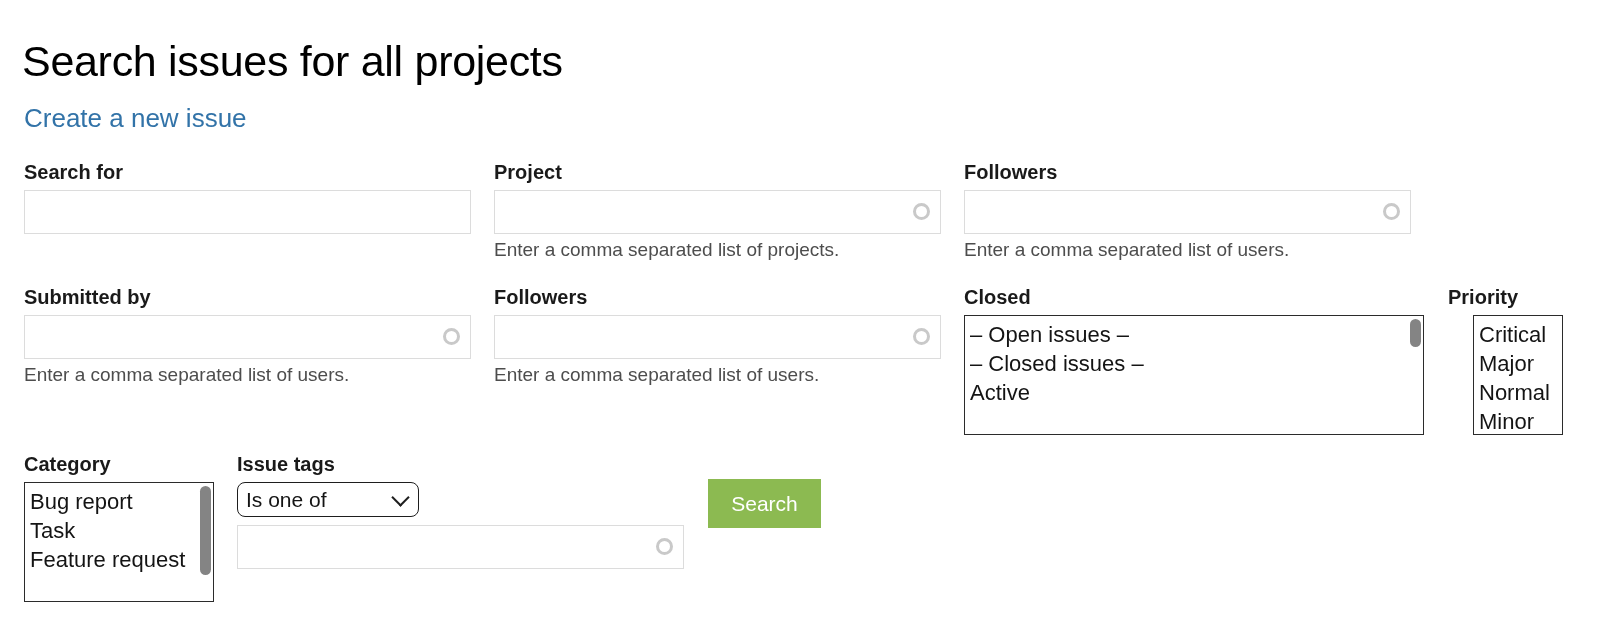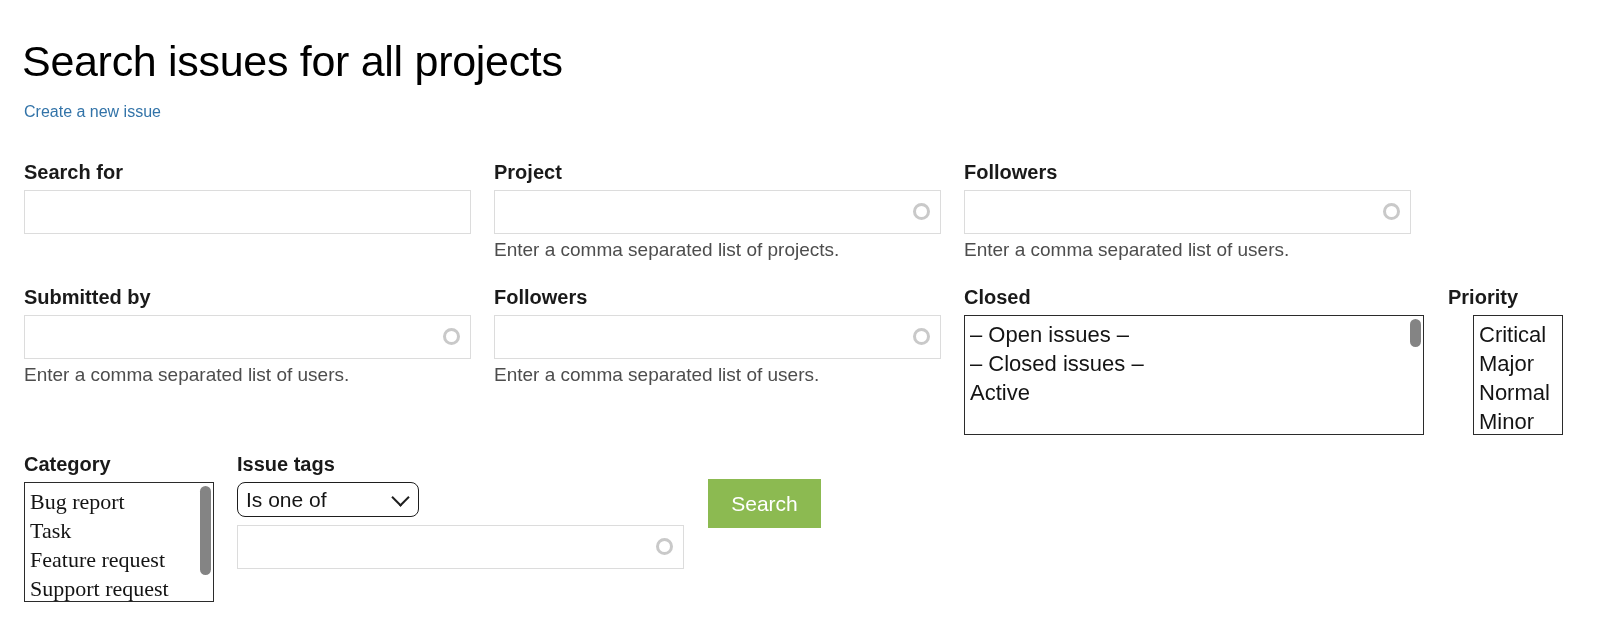--- a/index.html
+++ b/index.html
@@ -24,21 +24,21 @@
     font-size: 43px;
     font-weight: 400;
     line-height: 1.15;
     color: #000000;
     letter-spacing: -0.3px;
     white-space: nowrap;
   }
   .new-issue-link {
     position: absolute;
     left: 24px; top: 103px;
-    font-size: 16px;
+    font-size: 26px;
     color: #3273a8;
     text-decoration: none;
     white-space: nowrap;
   }
 
   
   .field { position: absolute; }
   .field-label {
     font-size: 20px;
     font-weight: bold;
@@ -231,25 +231,24 @@
           <div class="opt">Minor</div>
         </div>
       </div>
     </div>
   </div>
 
   <div class="field" style="left:24px; top:454px; width:200px;">
     <div class="field-label">Category</div>
     <div class="listbox-wrap">
       <div class="listbox" style="height:120px; width:190px;">
-        <div class="listbox-inner" style="padding-top:4px;font-family:Liberation Serif, serif;">
+        <div class="listbox-inner" style="padding-top:4px;">
           <div class="opt">Bug report</div>
           <div class="opt">Task</div>
           <div class="opt">Feature request</div>
-          <div class="opt">Support request</div>
         </div>
         <div class="sbar" style="right:2px; top:3px; height:89px;"></div>
       </div>
     </div>
   </div>
 
   <div class="field" style="left:237px; top:454px; width:450px;">
     <div class="field-label">Issue tags</div>
     <div class="select-box">
       <span class="select-value">Is one of</span>

